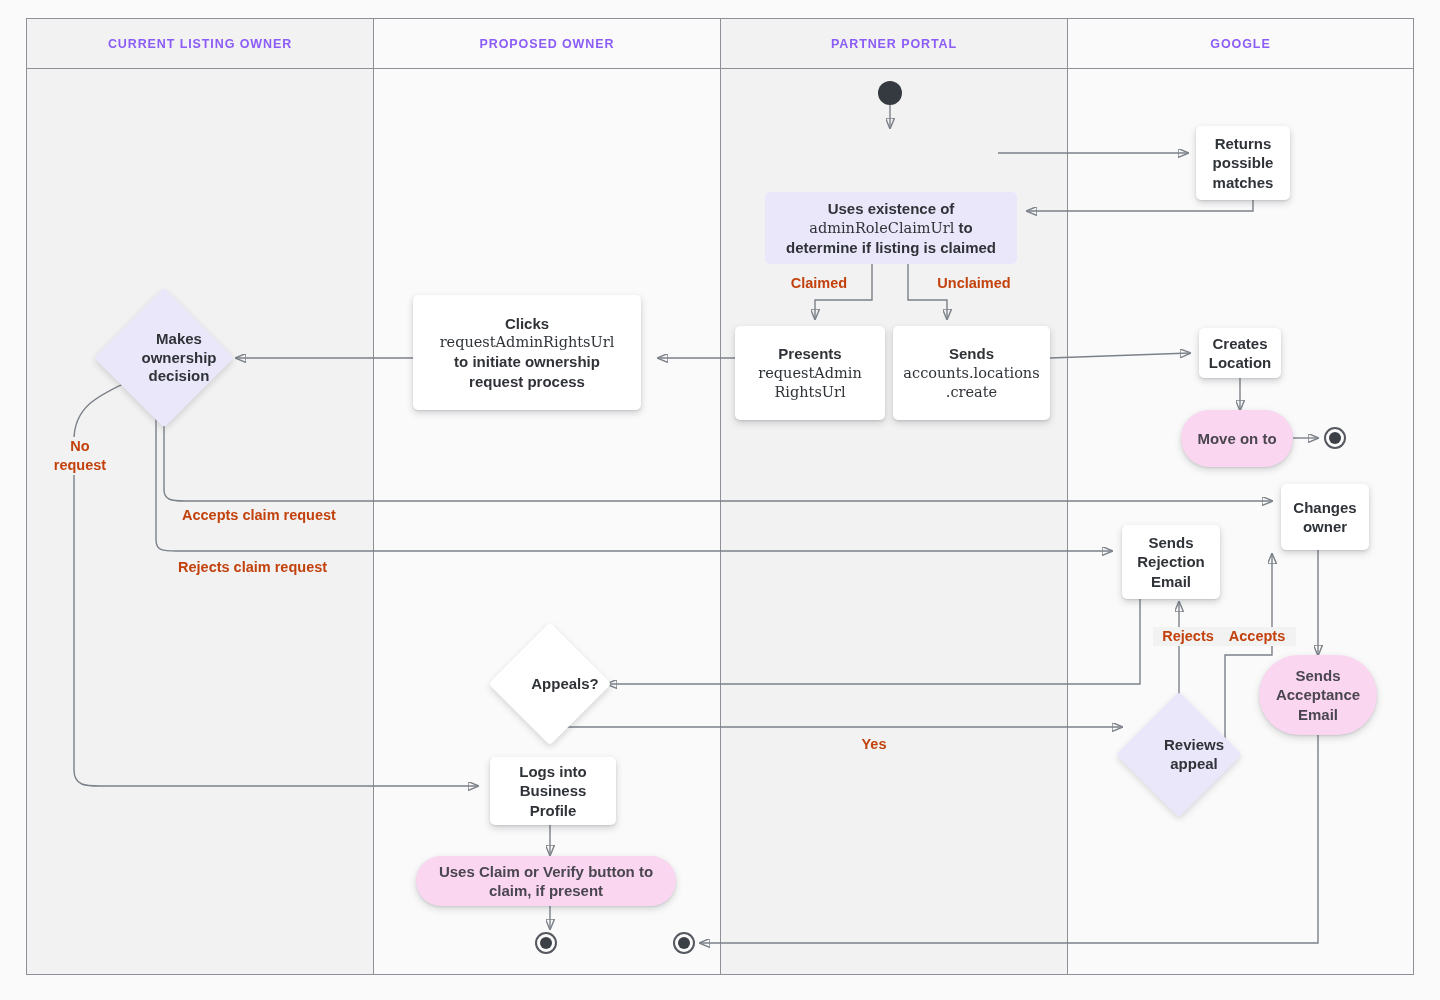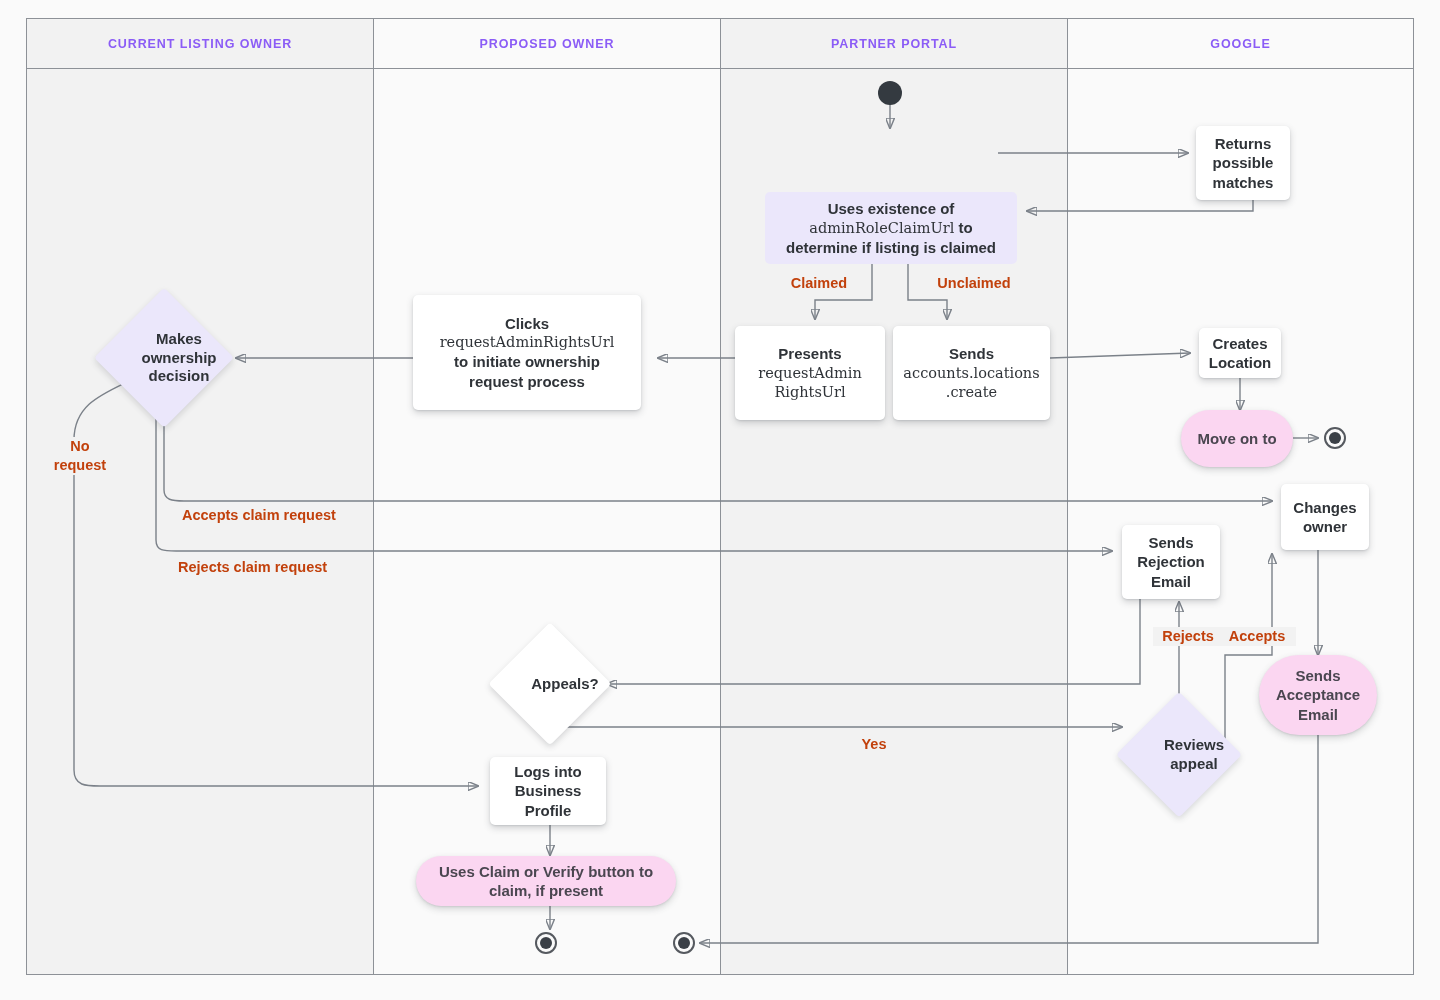--- a/index.html
+++ b/index.html
@@ -242,21 +242,21 @@
     <div class="shape"></div>
     <div class="lbl" style="white-space:pre-line;">Reviews
 appeal</div>
   </div>
 
   <div class="diamond white" style="left:494px;top:640px;width:112px;height:88px;">
     <div class="shape" style="width:78%;height:99%;"></div>
     <div class="lbl">Appeals?</div>
   </div>
 
-  <div class="node box" style="left:490px;top:757px;width:116px;height:68px;">
+  <div class="node box" style="left:490px;top:757px;width:126px;height:68px;">
     <div class="inner" style="white-space:pre-line;">Logs into
 Business
 Profile</div>
   </div>
 
   <div class="node pill pink" style="left:416px;top:856px;width:260px;height:50px;">
     <div class="inner" style="white-space:pre-line;">Uses Claim or Verify button to
 claim, if present</div>
   </div>
 

